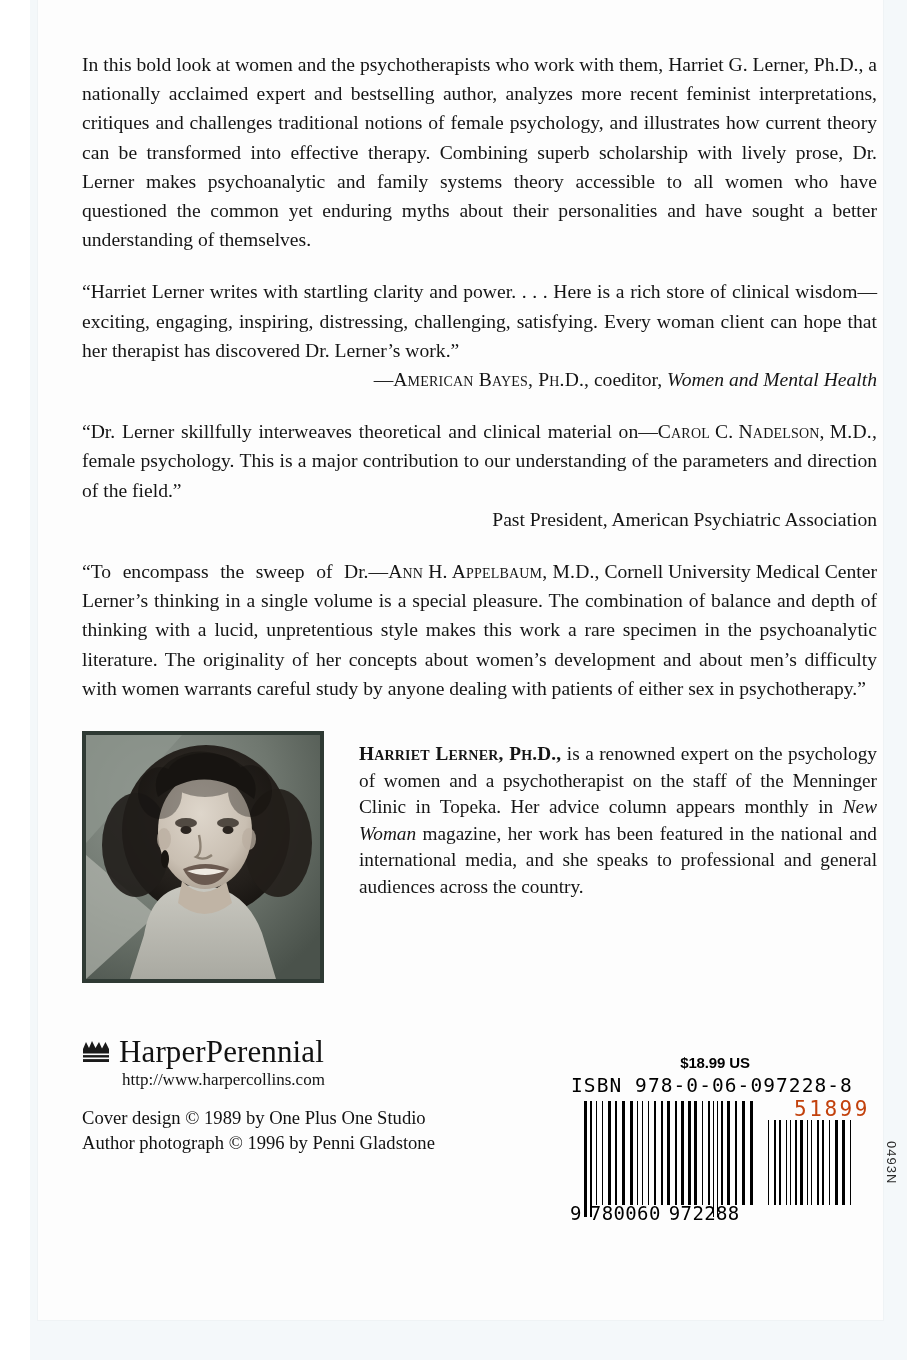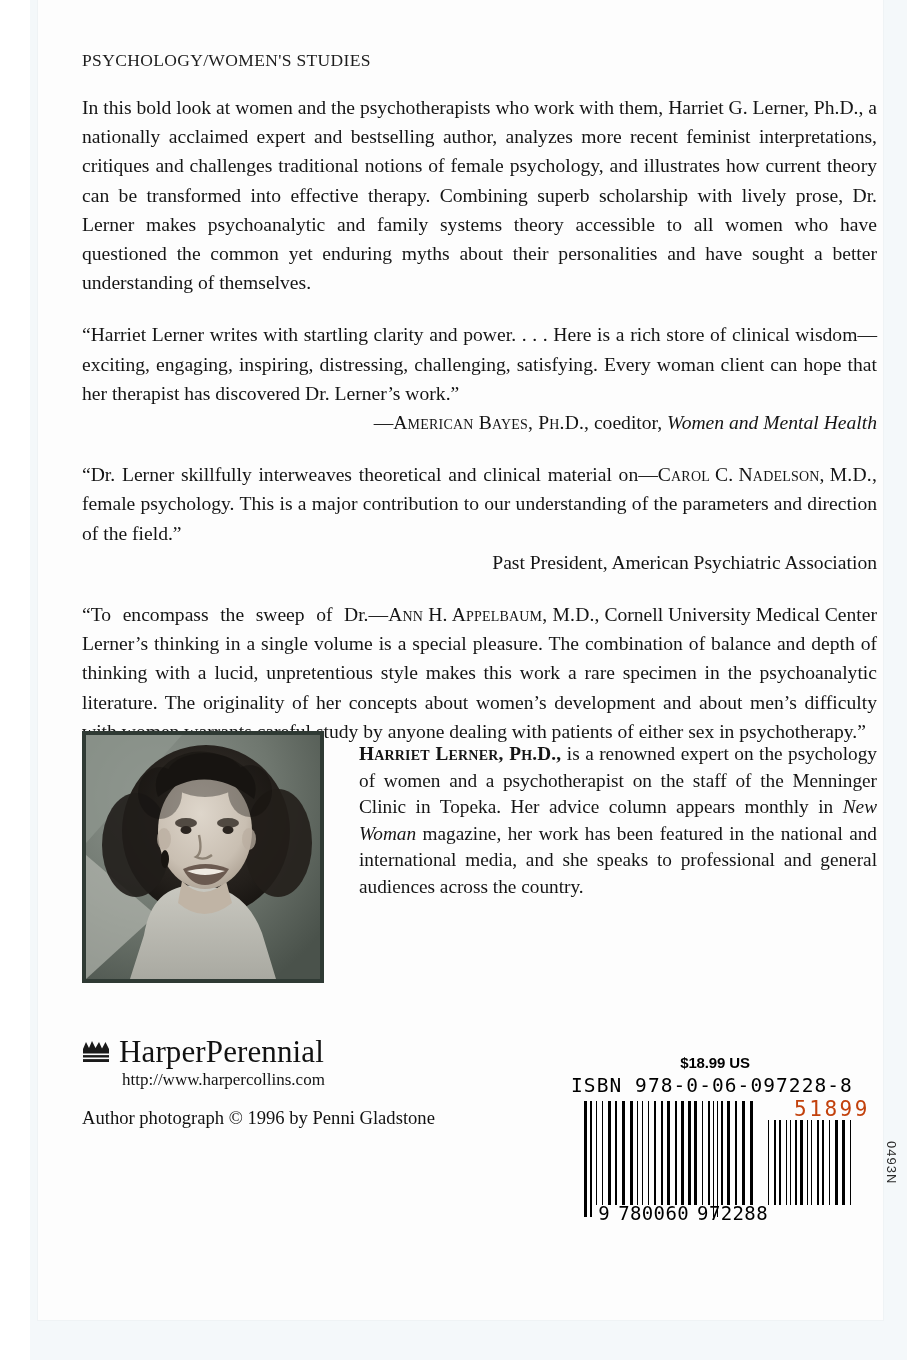--- a/index.html
+++ b/index.html
@@ -213,21 +213,20 @@
   #ean-digits {
     position: absolute;
     left: 8px;
     top: 101px;
     width: 198px;
     font-family: "DejaVu Sans Mono", "Liberation Mono", monospace;
     font-size: 19px;
     letter-spacing: 0.02em;
     color: #000;
     white-space: nowrap;
-    text-align: right;
   }
   #ean-digits .lead { margin-right: 8px; }
   #ean-digits .grp { margin-right: 8px; }
   #sup-digits {
     position: absolute;
     left: 210px;
     top: -4px;
     width: 120px;
     font-family: "DejaVu Sans Mono", "Liberation Mono", monospace;
     font-size: 21px;
@@ -249,21 +248,20 @@
 </head>
 <body>
 
 <div id="mat"></div>
 <div id="mat-white-left"></div>
 
 <div id="cover">
 
   <div id="content">
 
-    <div class="category">PSYCHOLOGY/WOMEN'S STUDIES</div>
 
     <p class="para">In this bold look at women and the psychotherapists who work with them, Harriet G. Lerner, Ph.D., a nationally acclaimed expert and bestselling author, analyzes more recent feminist interpretations, critiques and challenges traditional notions of female psychology, and illustrates how current theory can be transformed into effective therapy. Combining superb scholarship with lively prose, Dr. Lerner makes psychoanalytic and family systems theory accessible to all women who have questioned the common yet enduring myths about their personalities and have sought a better understanding of themselves.</p>
 
     <div class="quote-block">
       <p class="quote-body">“Harriet Lerner writes with startling clarity and power. . . . Here is a rich store of clinical wisdom—exciting, engaging, inspiring, distressing, challenging, satisfying. Every woman client can hope that her therapist has discovered Dr. Lerner’s work.”</p>
       <p class="attrib"><span>—</span><span class="sc">American Bayes, Ph.D.</span><span>, coeditor, </span><span class="ital">Women and Mental Health</span></p>
     </div>
 
     <div class="quote-block">
       <p class="quote-body clearfix"><span class="attrib-inline"><span>—</span><span class="sc">Carol C. Nadelson, M.D.,</span></span><span>“Dr. Lerner skillfully interweaves theoretical and clinical material on female psychology. This is a major contribution to our understanding of the parameters and direction of the field.”</span></p>
@@ -337,20 +335,21 @@
     <div class="logo-row">
       <svg class="logo-mark" width="28" height="22" viewBox="0 0 28 22">
         <path d="M1 8 L4 1 L7 7 L10 0 L13.5 7 L17 1 L20 7.5 L23.5 1 L27 8 L27 21 L1 21 Z" fill="#1a1a1a"></path>
         <rect x="1" y="12.5" width="26" height="1.6" fill="#fdfdfd"></rect>
         <rect x="1" y="16.5" width="26" height="1.6" fill="#fdfdfd"></rect>
       </svg>
       <div class="logo-word">HarperPerennial</div>
     </div>
     <div class="weburl">http://www.harpercollins.com</div>
     <div class="credits">
+      <div>Cover design © 1989 by One Plus One Studio</div>
       <div>Author photograph © 1996 by Penni Gladstone</div>
     </div>
   </div>
 
   <div id="barcode-block">
     <div id="price">$18.99 US</div>
     <div id="isbn-text">ISBN 978-0-06-097228-8</div>
     <div id="bars-row">
       <div class="bars" id="ean-main">
           <div class="bar tall" style="left: 0px; width: 3px;"></div>

